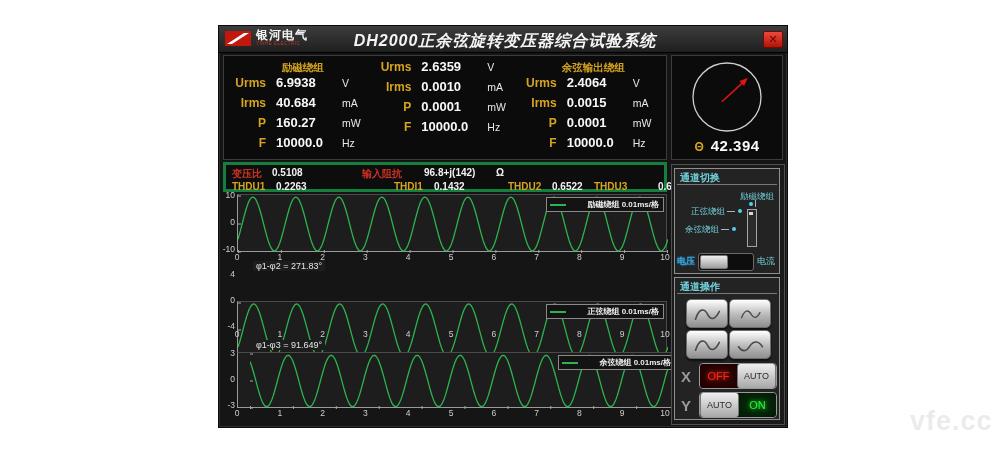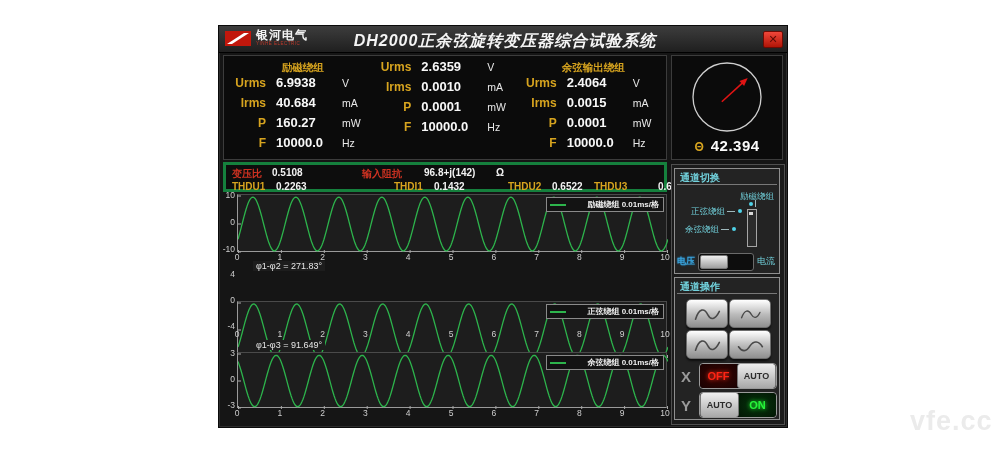--- a/index.html
+++ b/index.html
@@ -29,21 +29,21 @@
   .gauge-val{color:#fbfbfb;font-weight:bold;font-size:15px;letter-spacing:.5px;}
   
   .thd-area{position:absolute;left:4px;top:136px;width:444px;height:30px;background:#0d0d0d;border:3px solid #15803d;box-sizing:border-box;font-size:10px;}
   .thd-area span{position:absolute;white-space:nowrap;}
   .lbl-red{color:#cf3222;font-weight:bold;}
   .lbl-gold{color:#d7a41f;font-weight:bold;}
   .val-w{color:#f2f2f2;font-weight:bold;}
   
   .plots{position:absolute;left:4px;top:166px;width:444px;height:232px;}
   .plot-box{position:absolute;left:14px;width:428px;background:#1d1d1d;border-left:1px solid #9a9a9a;border-bottom:1px solid #9a9a9a;border-top:1px solid #4a4a4a;border-right:1px solid #4a4a4a;box-sizing:content-box;}
-  .pb0{top:2px;height:56px;} .pb1{top:81px;height:54px;margin-top:28px;} .pb2{top:160px;height:54px;}
+  .pb0{top:2px;height:56px;} .pb1{top:81px;height:54px;margin-top:28px;} .pb2{top:160px;height:54px;padding-left:12px;}
   .ycol{position:absolute;left:0;width:13px;color:#cfcfcf;font-size:8.5px;text-align:right;}
   .yc0{top:2px;height:56px;} .yc1{top:81px;height:54px;} .yc2{top:160px;height:54px;}
   .ycol span{position:absolute;right:1px;}
   .ycol span:nth-child(1){top:-4px;} .ycol span:nth-child(2){top:50%;margin-top:-5px;} .ycol span:nth-child(3){bottom:-4px;}
   .xticks{position:absolute;left:14px;width:428px;height:10px;color:#cfcfcf;font-size:8.5px;}
   .xt0{top:60px;} .xt1{top:137px;} .xt2{top:216px;}
   .xticks span{position:absolute;top:0;transform:translateX(-50%);}
   .legend{position:absolute;right:2px;top:2px;border:1px solid #8a8a8a;background:#131313;padding:1px 4px 1px 3px;display:flex;align-items:center;gap:21px;}
   .legend .line{display:inline-block;width:16px;height:2px;background:#2db44c;}
   .legend .txt{color:#f0f0f0;font-size:8px;font-weight:bold;white-space:nowrap;}
@@ -68,21 +68,21 @@
   .lbl-curr{position:absolute;left:82px;top:86px;color:#72d3de;font-size:9px;}
   
   .rocker-row{position:absolute;left:0;width:106px;display:flex;justify-content:center;gap:1px;}
   .rr0{top:21px;} .rr1{top:52px;}
   .rocker{width:40px;height:27px;border-radius:5px;background:linear-gradient(#ffffff,#b9b9b9 55%,#8f8f8f);border:1px solid #6d6d6d;box-shadow:0 2px 2px rgba(0,0,0,.6);display:flex;align-items:center;justify-content:center;cursor:pointer;}
   
   .xy-row{position:absolute;left:6px;display:flex;align-items:center;gap:6px;}
   .xy0{top:85px;} .xy1{top:114px;}
   .xy-lbl{color:#9a9a9a;font-weight:bold;font-size:15px;width:12px;}
   .xy-toggle{width:76px;height:24px;border:1px solid #9a9a9a;border-radius:4px;background:#060606;display:flex;overflow:hidden;}
-  .seg{width:50%;display:flex;align-items:center;justify-content:center;font-weight:bold;cursor:pointer;}
+  .seg{width:50%;display:flex;align-items:center;justify-content:center;font-weight:normal;cursor:pointer;}
   .seg-off{background:radial-gradient(#3a0603,#190101);color:#ff2414;font-size:11px;text-shadow:0 0 4px #ff3322;border-radius:3px 0 0 3px;}
   .seg-on{background:radial-gradient(#06350c,#021604);color:#27f43a;font-size:11px;text-shadow:0 0 4px #2f3;border-radius:0 3px 3px 0;}
   .seg-silver{background:linear-gradient(#efefef,#a8a8a8);color:#2c2c2c;font-size:9px;border-left:1px solid #777;border-right:1px solid #777;border-radius:3px;}
   .watermark{position:absolute;left:910px;top:406px;font-size:27px;font-weight:bold;color:#ebebeb;letter-spacing:1px;}
 </style>
 </head>
 <body>
 
 <div class="stage">
   <div class="window">

